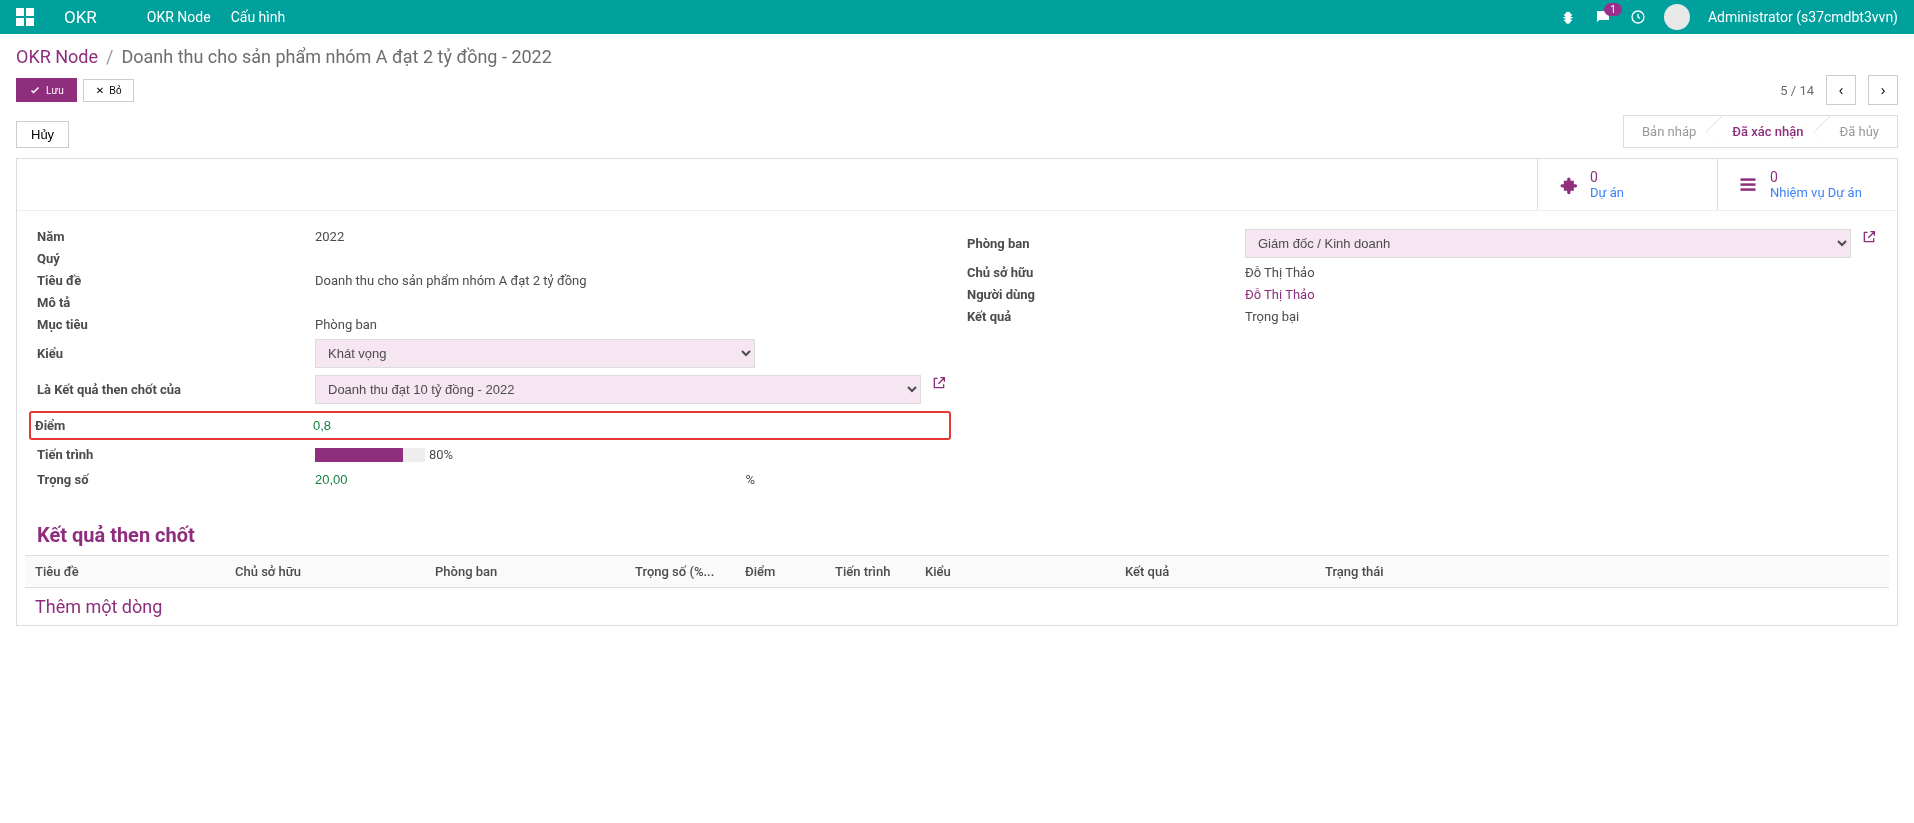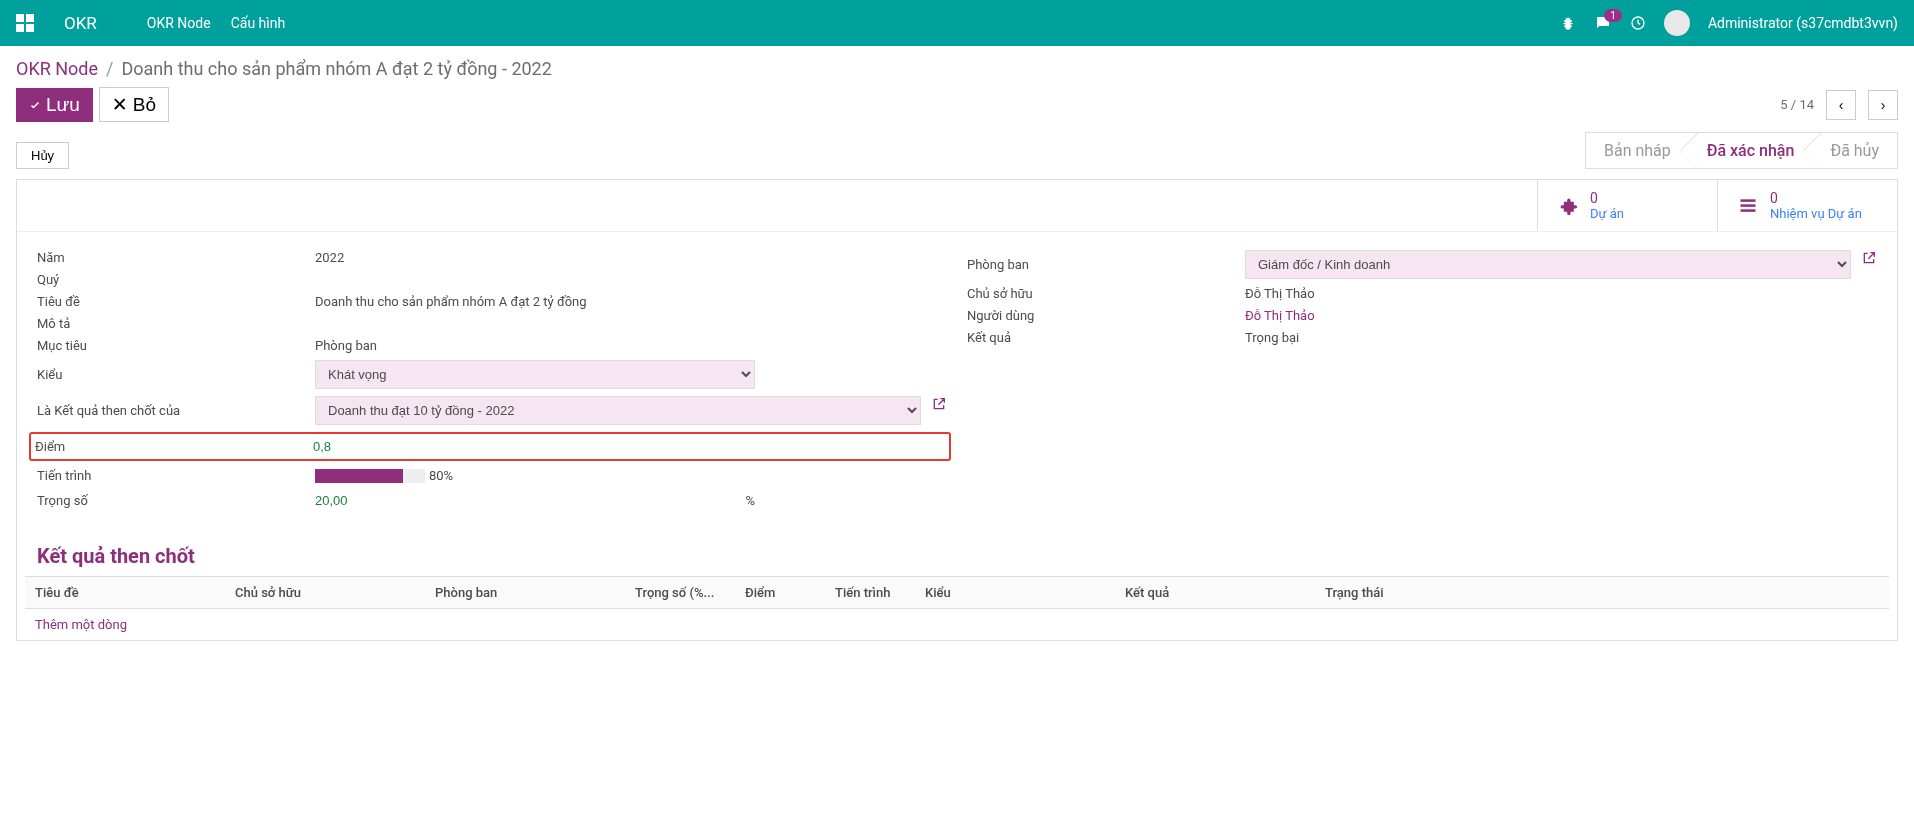--- a/index.html
+++ b/index.html
@@ -1,71 +1,71 @@
 <!DOCTYPE html>
 <html><head>
 <meta charset="utf-8">
 <style>
 *{box-sizing:border-box;margin:0;padding:0}
 body{font-family:-apple-system,BlinkMacSystemFont,"Segoe UI",Roboto,sans-serif;font-size:13px;color:#4c4c4c;background:#fff}
-.topbar{background:#00A09D;height:46px;display:flex;align-items:center;padding:0 16px;color:#fff}
+.topbar{background:#00A09D;height:34px;display:flex;align-items:center;padding:0 16px;color:#fff}
 .topbar-left{display:flex;align-items:center;gap:20px}
 .app-icon{width:18px;height:18px;display:grid;grid-template-columns:1fr 1fr;grid-template-rows:1fr 1fr;gap:2px}
 .app-icon span{background:#fff}
 .app-name{font-size:17px;font-weight:400;margin-left:10px;margin-right:30px}
 .nav-link{color:#fff;font-size:14px;cursor:pointer}
 .topbar-right{margin-left:auto;display:flex;align-items:center;gap:18px}
 .topbar-icon{color:#fff;font-size:15px;cursor:pointer;position:relative}
 .badge{background:#9b2f8c;color:#fff;border-radius:10px;padding:1px 6px;font-size:10px;position:absolute;top:-5px;right:-10px}
 .avatar{width:26px;height:26px;border-radius:50%;background:#e8e8e8;display:inline-block}
 .user-name{font-size:14px}
 .breadcrumb-row{padding:12px 16px 8px;display:flex;align-items:center}
 .breadcrumb-link{color:#8E2E7D;font-size:18px;cursor:pointer}
 .breadcrumb-sep{color:#999;margin:0 8px;font-size:18px}
 .breadcrumb-current{color:#6d6d6d;font-size:18px}
 .action-row{display:flex;align-items:center;padding:0 16px 10px}
-.btn{border:1px solid #ccc;background:#fff;padding:5px 12px;font-size:19px;cursor:pointer;display:inline-flex;align-items:center;gap:5px}
+.btn{border:1px solid #ccc;background:#fff;padding:5px 12px;font-size:10px;cursor:pointer;display:inline-flex;align-items:center;gap:5px}
 .btn-primary{background:#8E2E7D;color:#fff;border-color:#8E2E7D}
 .btn+.btn{margin-left:6px}
 .pager{margin-left:auto;display:flex;align-items:center;gap:12px}
 .pager-text{color:#6d6d6d;font-size:13px}
 .pager-btn{border:1px solid #ccc;background:#fff;width:30px;height:30px;cursor:pointer;font-size:14px}
 .status-row{display:flex;padding:0 16px;align-items:flex-end}
 .btn-cancel{border:1px solid #ccc;padding:5px 14px;background:#fff;cursor:pointer;font-size:13px}
 .status-arrows{margin-left:auto;display:flex;border:1px solid #ddd}
-.status-step{padding:8px 18px;font-size:16px;color:#999;position:relative;background:#fff}
+.status-step{padding:8px 18px;font-size:13px;color:#999;position:relative;background:#fff}
 .status-step.active{color:#8E2E7D;font-weight:500}
 .status-step:not(:last-child)::after{content:"";position:absolute;right:-9px;top:0;bottom:0;width:18px;background:linear-gradient(135deg,transparent 49%,#ddd 50%,#ddd 51%,transparent 52%),linear-gradient(45deg,transparent 49%,#ddd 50%,#ddd 51%,transparent 52%);z-index:1;background-size:18px 50%;background-repeat:no-repeat;background-position:top,bottom}
 .form-sheet{border:1px solid #ddd;margin:10px 16px;padding:0;background:#fff}
 .stat-row{display:flex;justify-content:flex-end;border-bottom:1px solid #eee}
 .stat-btn{border-left:1px solid #ddd;padding:10px 20px;display:flex;align-items:center;gap:12px;min-width:180px;cursor:pointer}
 .stat-icon{color:#8E2E7D;font-size:18px}
 .stat-text{display:flex;flex-direction:column}
 .stat-num{color:#8E2E7D;font-size:14px}
 .stat-label{color:#3b82f6;font-size:13px}
 .form-body{padding:18px 20px;display:flex;gap:20px}
 .col{flex:1}
 .field-row{display:flex;margin-bottom:7px;align-items:center}
-.field-label{width:278px;font-size:13px;color:#4c4c4c;font-weight:400}
+.field-label{width:278px;font-size:13px;color:#4c4c4c;font-weight:700}
 .field-value{flex:1;font-size:13px;color:#4c4c4c}
 .sel{width:100%;max-width:440px;background:#F5E6F2;border:1px solid #ddd;padding:5px 8px;font-size:13px;color:#4c4c4c}
 .sel-wide{display:flex;align-items:flex-start;gap:10px;width:100%}
 .sel-wide .sel{flex:1;max-width:none}
 .ext-icon{color:#8E2E7D;font-size:16px;cursor:pointer}
 .inp{border:none;background:transparent;font-size:13px;color:#15803d;padding:3px 0;width:100%;max-width:440px}
 .progress-wrap{display:flex;align-items:flex-end;gap:4px}
 .progress-bar{width:110px;height:14px;background:#eee;position:relative}
 .progress-fill{height:100%;background:#8E2E7D}
 .weight-wrap{display:flex;align-items:center;max-width:440px}
 .weight-wrap .inp{flex:1}
 .red-box{border:2px solid #e53935;border-radius:3px;padding:2px 4px;margin-left:-8px;margin-right:-4px}
 .section-title{color:#8E2E7D;font-size:20px;font-weight:700;padding:8px 20px}
 .tbl{width:calc(100% - 16px);margin:0 8px;border-collapse:collapse}
 .tbl th{text-align:left;font-weight:500;font-size:13px;padding:8px 10px;border-top:1px solid #ddd;border-bottom:1px solid #ddd;background:#fafafa;color:#4c4c4c}
-.tbl td{padding:8px 10px;font-size:13px}
+.tbl td{padding:8px 10px;font-size:18px}
 .add-line{color:#8E2E7D;cursor:pointer}
 .link-purple{color:#8E2E7D;cursor:pointer}
 svg{display:block}
 </style>
 </head>
 <body>
 
 <div class="topbar">
   <div class="topbar-left">
     <div class="app-icon">

